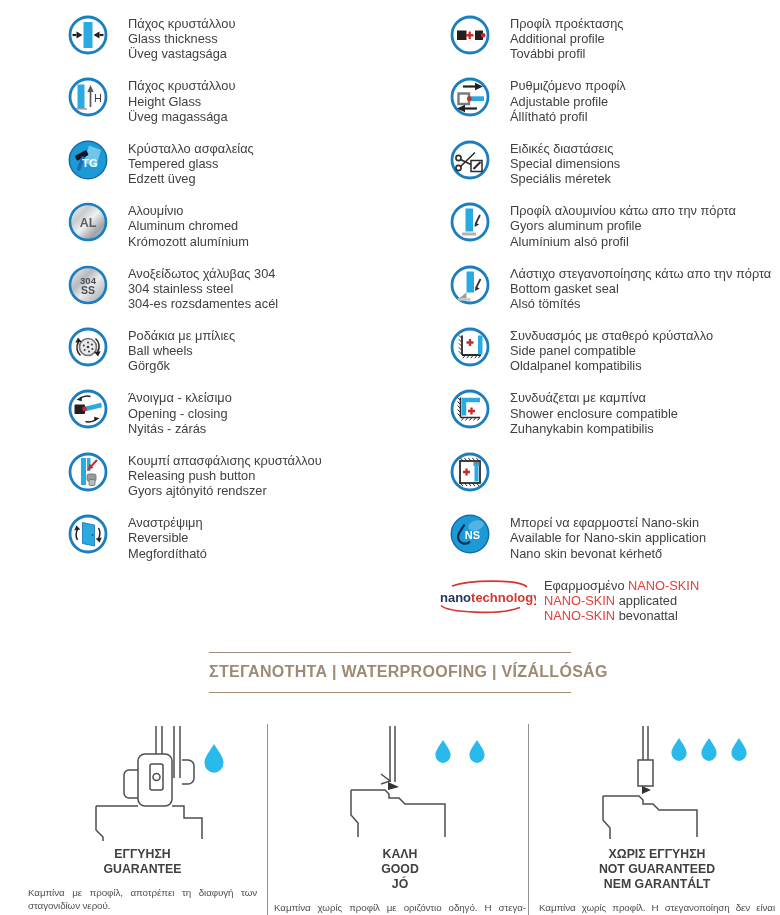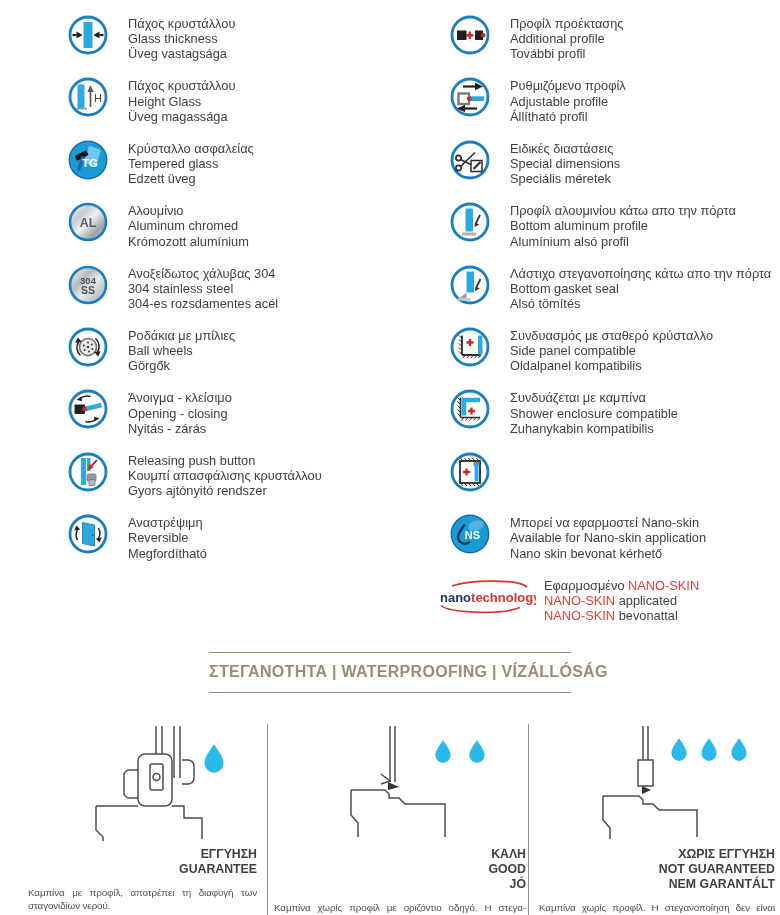--- a/index.html
+++ b/index.html
@@ -26,21 +26,21 @@
     padding:10px 0 11px 0;text-align:center;
   }
   .wp-title{color:#9d8b74;font-size:16px;font-weight:bold;letter-spacing:.3px;white-space:nowrap;}
   .wp-panels{position:absolute;top:724px;left:28px;width:747px;display:flex;align-items:stretch;}
   .wp-col{box-sizing:border-box;}
   .wp-col1{width:239px;padding-right:10px;}
   .wp-col2{width:261px;border-left:1px solid #909295;padding:0 2px 0 6px;}
   .wp-col3{width:247px;border-left:1px solid #909295;padding:0 0 0 10px;}
   .wp-draw{height:118px;display:flex;justify-content:center;align-items:flex-start;}
   .wp-grade{margin-top:5px;text-align:center;font-weight:bold;font-size:12.3px;line-height:15px;color:#3f4041;}
-  .wp-grade .ln{white-space:nowrap;text-align:right;}
+  .wp-grade .ln{white-space:nowrap;}
   .cap{margin-top:9px;font-size:9.8px;line-height:13.4px;color:#4f5052;letter-spacing:-.1px;}
   .cap .ln{display:block;white-space:nowrap;}
   .cap .j{text-align:justify;text-align-last:justify;white-space:normal;word-spacing:.5px;}
 </style>
 </head>
 <body>
 
 <div class="legend-col col-left">
 
   <div class="l-row">
@@ -199,22 +199,22 @@
         <circle cx="20" cy="20" r="18" fill="#fff" stroke="#1b7ec1" stroke-width="2.8"></circle>
         <rect x="13" y="6" width="5" height="27" fill="#29abe2"></rect>
         <rect x="19" y="6" width="3.5" height="13" fill="#29abe2"></rect>
         <rect x="19" y="22" width="9" height="7" rx="1.5" fill="#989a9e" stroke="#6d6e71" stroke-width="0.8"></rect>
         <rect x="21" y="27.5" width="6" height="6" rx="1" fill="#b7b9bc" stroke="#6d6e71" stroke-width="0.8"></rect>
         <line x1="29" y1="8" x2="22.5" y2="15" stroke="#cb2b27" stroke-width="2"></line>
         <polygon points="19.5,18.5 25.5,15.5 21.5,11.8" fill="#cb2b27"></polygon>
       </svg>
     </span>
     <span class="l-text">
+      <span class="ln">Κουμπί απασφάλισης κρυστάλλου</span>
       <span class="ln">Releasing push button</span>
-      <span class="ln">Κουμπί απασφάλισης κρυστάλλου</span>
       <span class="ln">Gyors ajtónyitó rendszer</span>
     </span>
   </div>
 
 
   <div class="l-row">
     <span class="icn">
       <svg width="40" height="40" viewBox="0 0 40 40">
         <circle cx="20" cy="20" r="18" fill="#fff" stroke="#1b7ec1" stroke-width="2.8"></circle>
         <polygon points="14.5,8.5 26.5,11 26.5,32 14.5,29.5" fill="#29abe2" stroke="#1470ab" stroke-width="0.8"></polygon>
@@ -296,21 +296,21 @@
       <svg width="40" height="40" viewBox="0 0 40 40">
         <circle cx="20" cy="20" r="18" fill="#fff" stroke="#1b7ec1" stroke-width="2.8"></circle>
         <rect x="15.5" y="6.5" width="7.5" height="23" fill="#29abe2"></rect>
         <rect x="12" y="30.5" width="14" height="3" fill="#b0b2b5"></rect>
         <line x1="30" y1="13" x2="26" y2="21" stroke="#2c2c2e" stroke-width="1.7"></line>
         <polygon points="24.5,25 25,20.3 29.2,22.4" fill="#2c2c2e"></polygon>
       </svg>
     </span>
     <span class="l-text">
       <span class="ln">Προφίλ αλουμινίου κάτω απο την πόρτα</span>
-      <span class="ln">Bottom aluminum profile</span>
+      <span class="ln">Gyors aluminum profile</span>
       <span class="ln">Alumínium alsó profil</span>
     </span>
   </div>
 
   <div class="l-row">
     <span class="icn">
       <svg width="40" height="40" viewBox="0 0 40 40">
         <circle cx="20" cy="20" r="18" fill="#fff" stroke="#1b7ec1" stroke-width="2.8"></circle>
         <rect x="16.5" y="6.5" width="7.5" height="21" fill="#29abe2"></rect>
         <polygon points="16.5,27.5 9.5,33 16.5,33" fill="#9a9c9f"></polygon>

